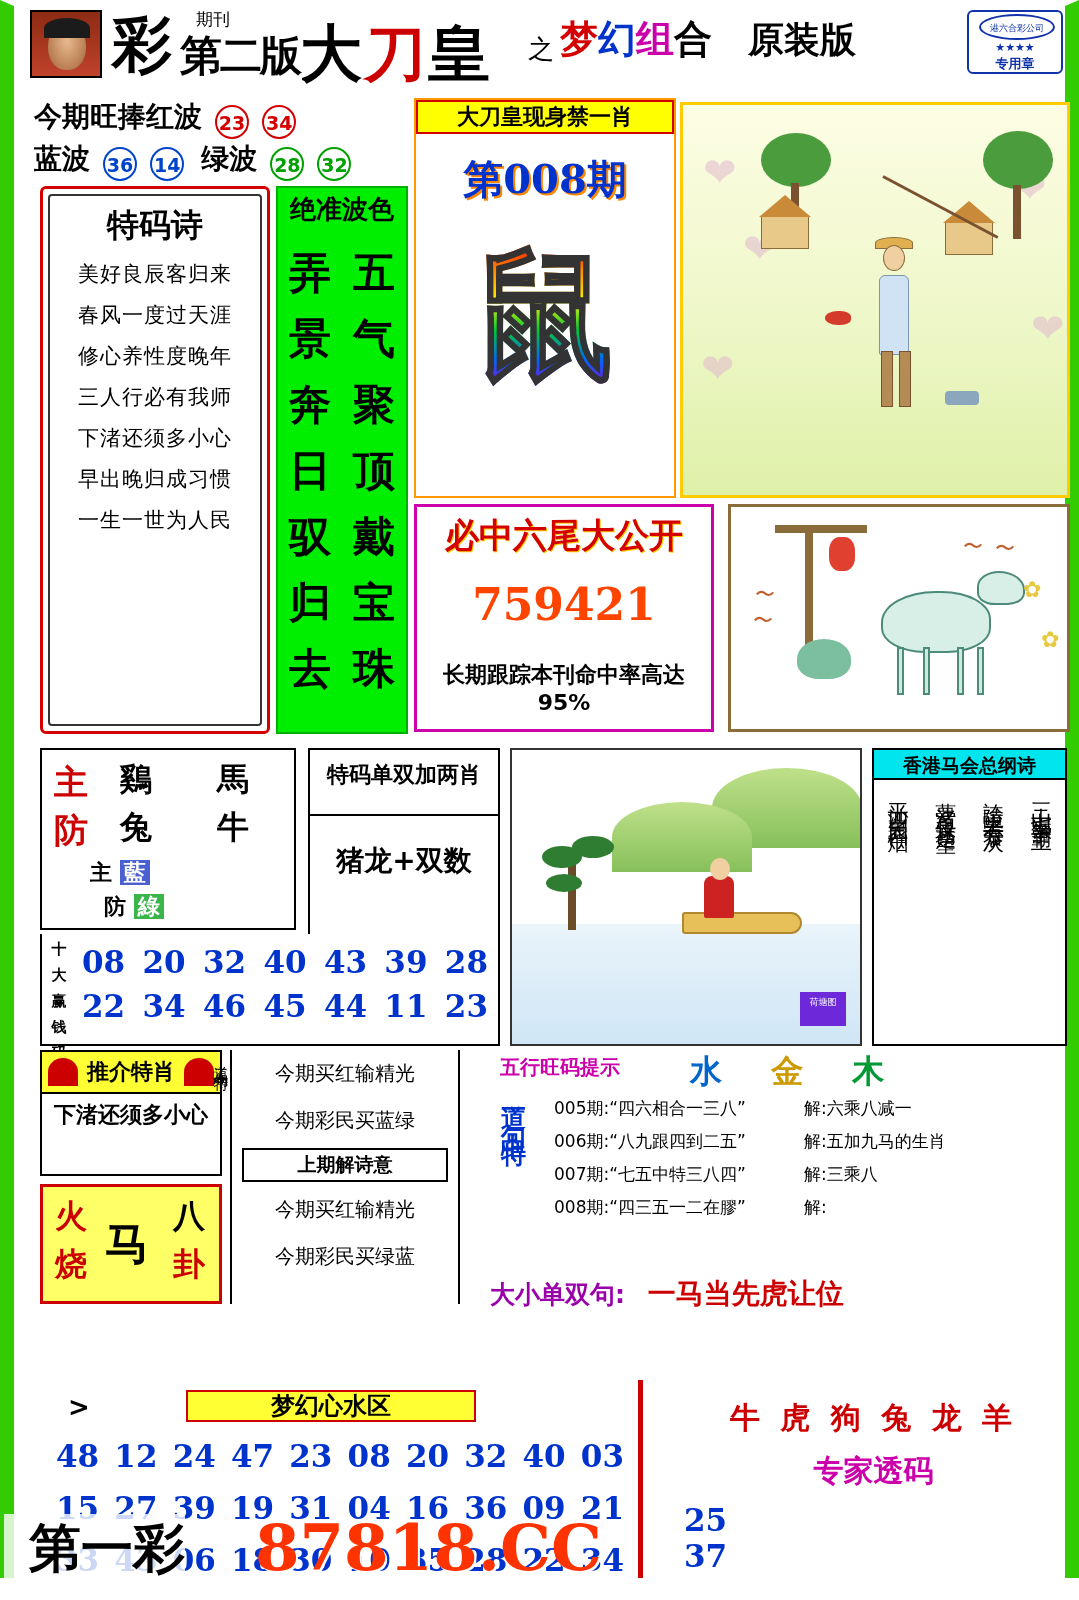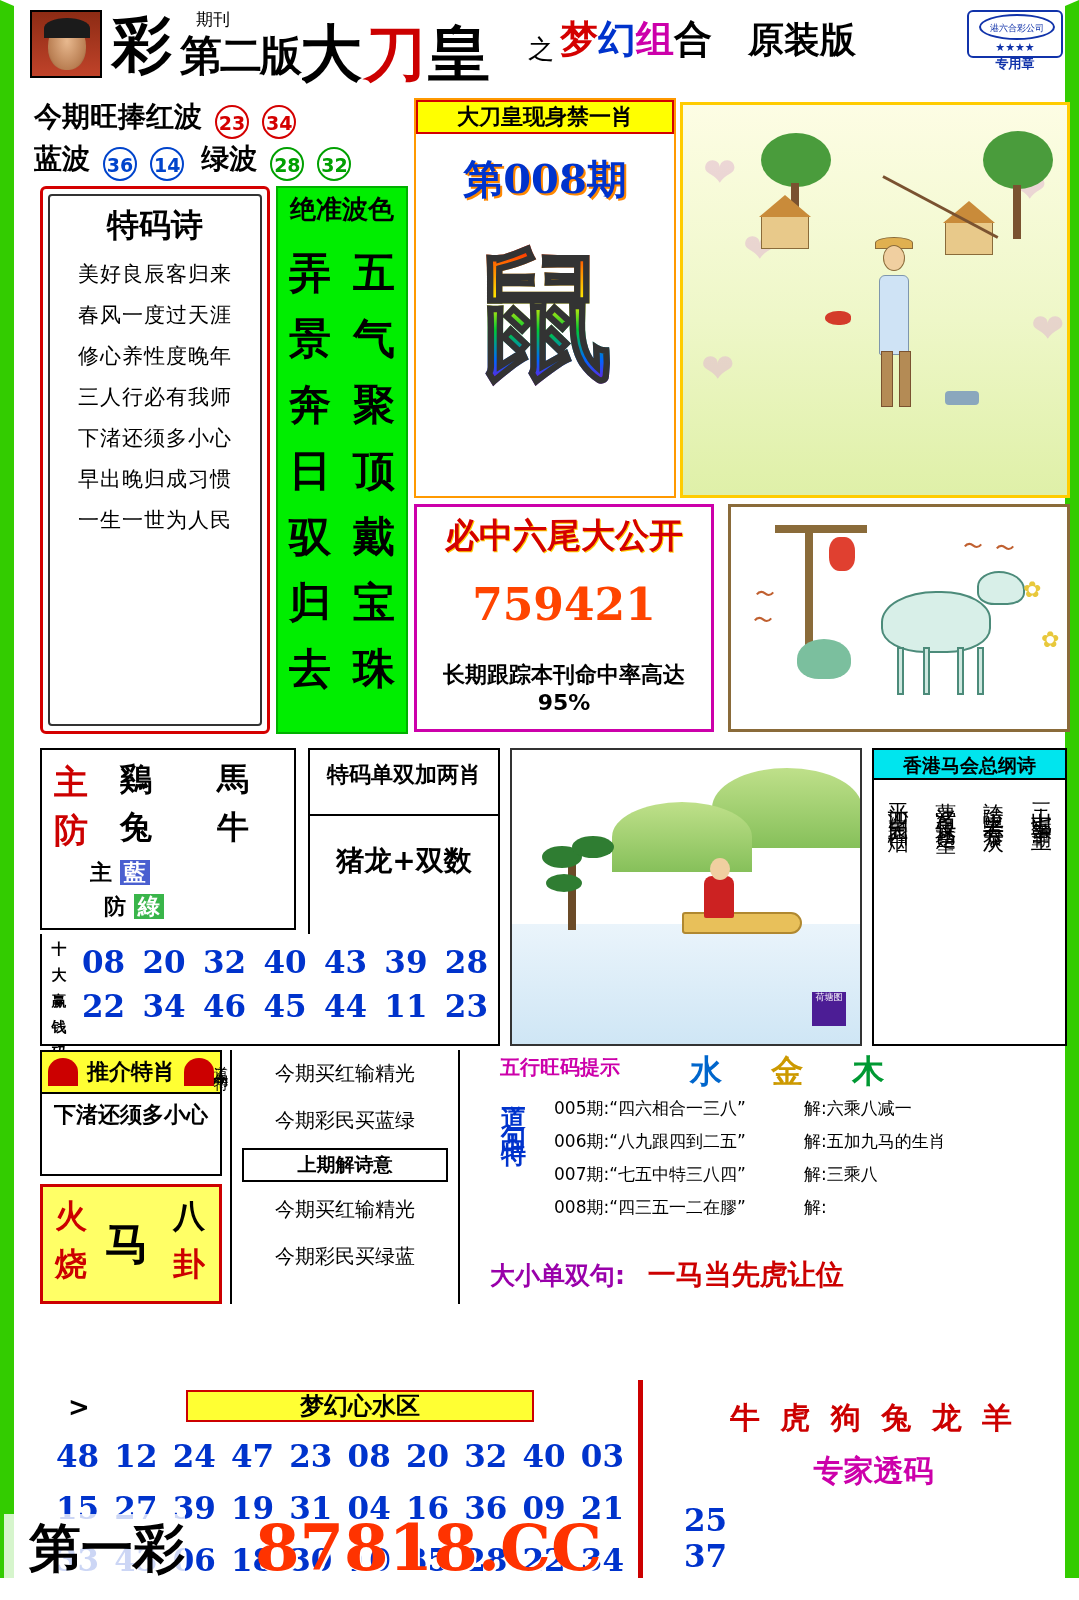--- a/index.html
+++ b/index.html
@@ -68,21 +68,21 @@
   .h-meng span:nth-child(1){ color:#d40000; }
   .h-meng span:nth-child(2){ color:#0033cc; }
   .h-meng span:nth-child(3){ color:#cc00aa; }
   .h-meng span:nth-child(4){ color:#000; }
   .h-yuan {
     position:absolute; left:720px; top:10px;
     font-family:"DejaVu Serif","Liberation Serif",serif;
     font-weight:bold; font-size:36px; color:#000;
   }
   .stamp {
-    position:absolute; right:16px; top:4px; width:96px; height:48px;
+    position:absolute; right:16px; top:4px; width:96px; height:64px;
     border:2px solid #1133aa; border-radius:6px;
     background:#fff; color:#1133aa; font-size:9px; text-align:center;
     padding-top:4px; line-height:12px;
   }
   .stamp .oval {
     position:absolute; left:10px; top:2px; width:76px; height:26px;
     border:2px solid #1133aa; border-radius:50%;
     font-size:9px; line-height:24px;
   }
   .stamp .stars { position:absolute; left:0; right:0; top:30px; font-size:11px; }
@@ -335,23 +335,23 @@
     position:absolute; left:192px; top:126px; width:30px; height:42px;
     background:#cc2222; border-radius:8px 8px 2px 2px;
   }
   .boat-man-head {
     position:absolute; left:198px; top:108px; width:20px; height:22px;
     background:#f0cfa0; border-radius:50%;
   }
   .boat-tree-trunk { position:absolute; background:#6b4b28; }
   .boat-leaf { position:absolute; background:#2f7d32; border-radius:50%; }
   .boat-seal {
-    position:absolute; right:14px; bottom:18px; width:34px; height:34px;
-    background:#4c1d95; color:#fff; font-size:9px; text-align:center;
-    line-height:11px; 
+    position:absolute; right:14px; bottom:18px; width:46px; height:34px;
+    background:#6d28d9; color:#fff; font-size:9px; text-align:center;
+    line-height:11px; padding-top:5px;
   }
 
   .hkpoem {
     position:absolute; left:832px; top:0; width:195px; height:298px;
     border:2px solid #000; background:#fff;
   }
   .hp-title {
     position:absolute; left:0; right:0; top:0; height:30px;
     background:#00e5ee; color:#000; font-weight:bold; font-size:19px;
     text-align:center; line-height:30px; border-bottom:2px solid #000;
@@ -431,29 +431,29 @@
     position:absolute; left:26px; top:36px; width:34px;
     writing-mode:vertical-rl; text-orientation:upright;
     font-family:"DejaVu Serif","Liberation Serif",serif;
     font-size:25px; letter-spacing:9px; color:#0033cc; font-weight:bold;
   }
   .fc-rows { position:absolute; left:84px; top:42px; right:0; }
   .fc-row { display:flex; font-size:17px; color:#000; padding:5px 0; }
   .fc-row .q { width:250px; }
   .fc-row .a { width:230px; }
   .fc-bottom {
-    position:absolute; left:20px; top:206px;
+    position:absolute; left:20px; top:225px;
     font-weight:bold; font-size:25px; color:#9900aa;
   }
   .fc-bottom .red { color:#cc0000; font-size:28px; margin-left:14px; }
 
   
   .botband { position:absolute; left:12px; top:1384px; width:1027px; height:210px; }
   .mh-title {
-    position:absolute; left:146px; top:0; width:348px; height:32px;
+    position:absolute; left:146px; top:0; width:290px; height:32px;
     background:#ffff33; border:2px solid #cc0000;
     text-align:center; font-weight:bold; font-size:24px; line-height:28px;
   }
   .mh-arrow {
     position:absolute; left:28px; top:2px; font-size:26px; color:#000; font-weight:bold;
   }
   .mh-nums {
     position:absolute; left:10px; top:40px; width:580px;
     font-family:"DejaVu Serif","Liberation Serif",serif;
     font-weight:bold; font-size:31px; color:#0033cc;

